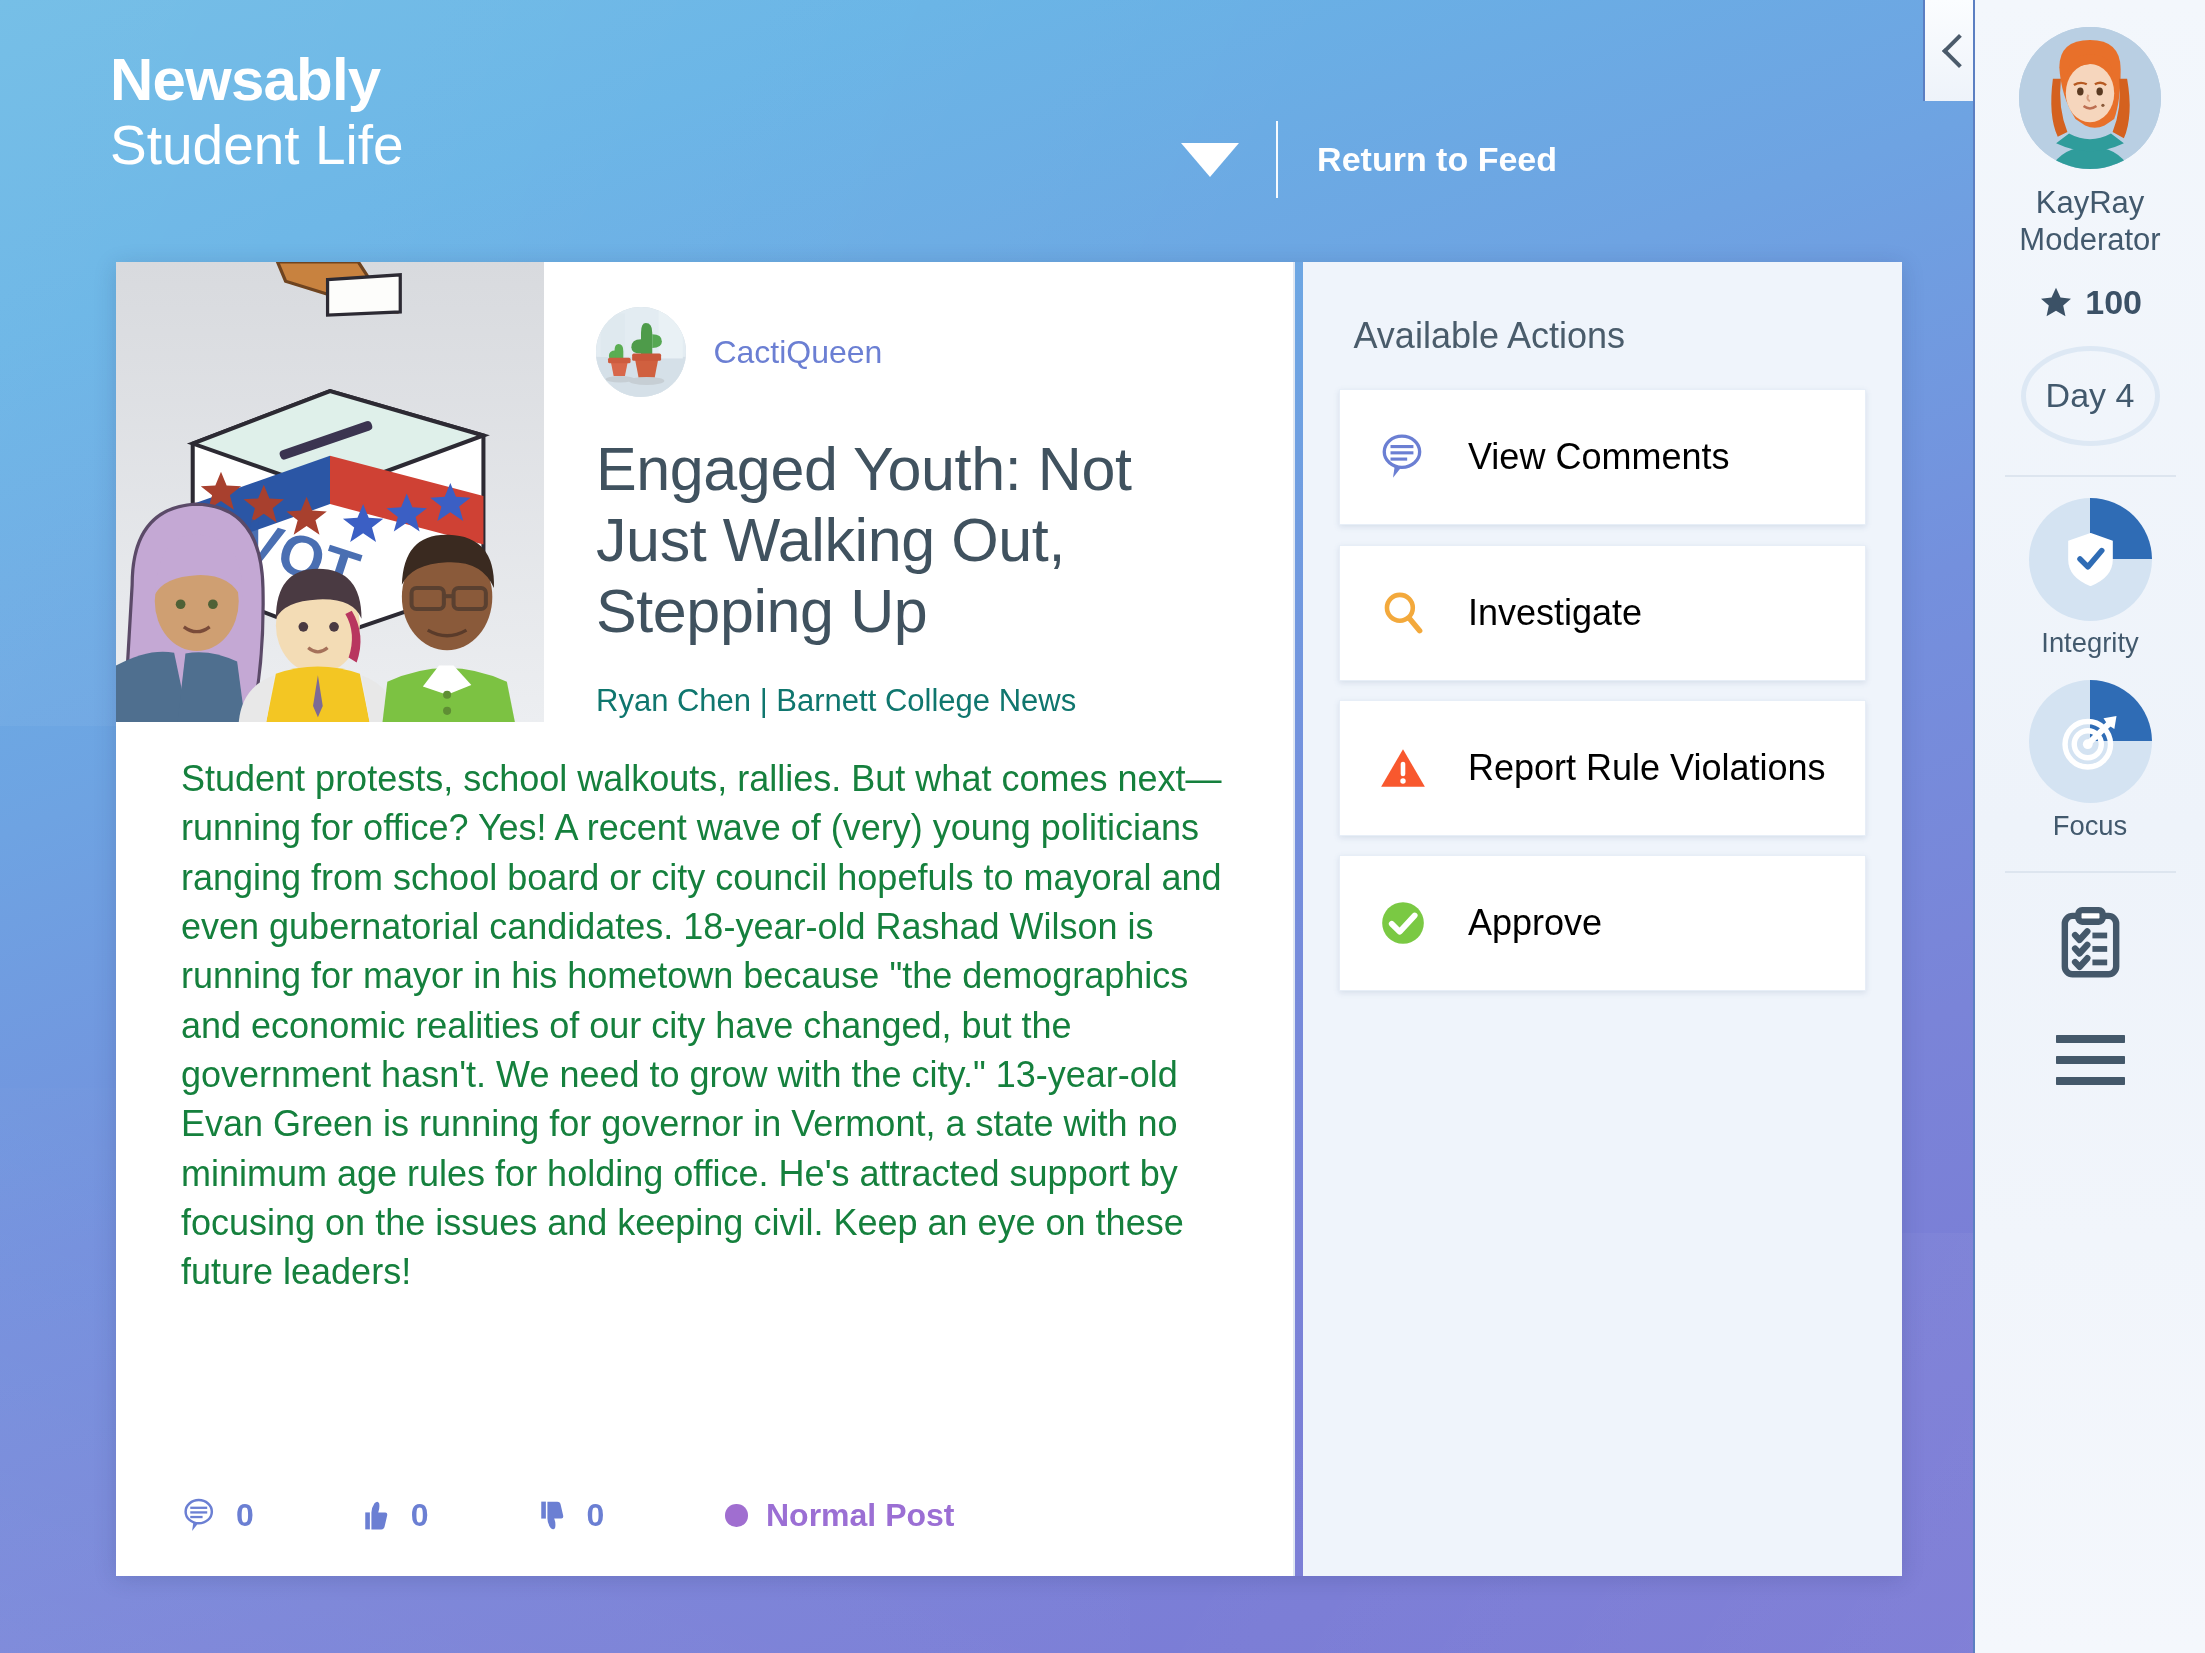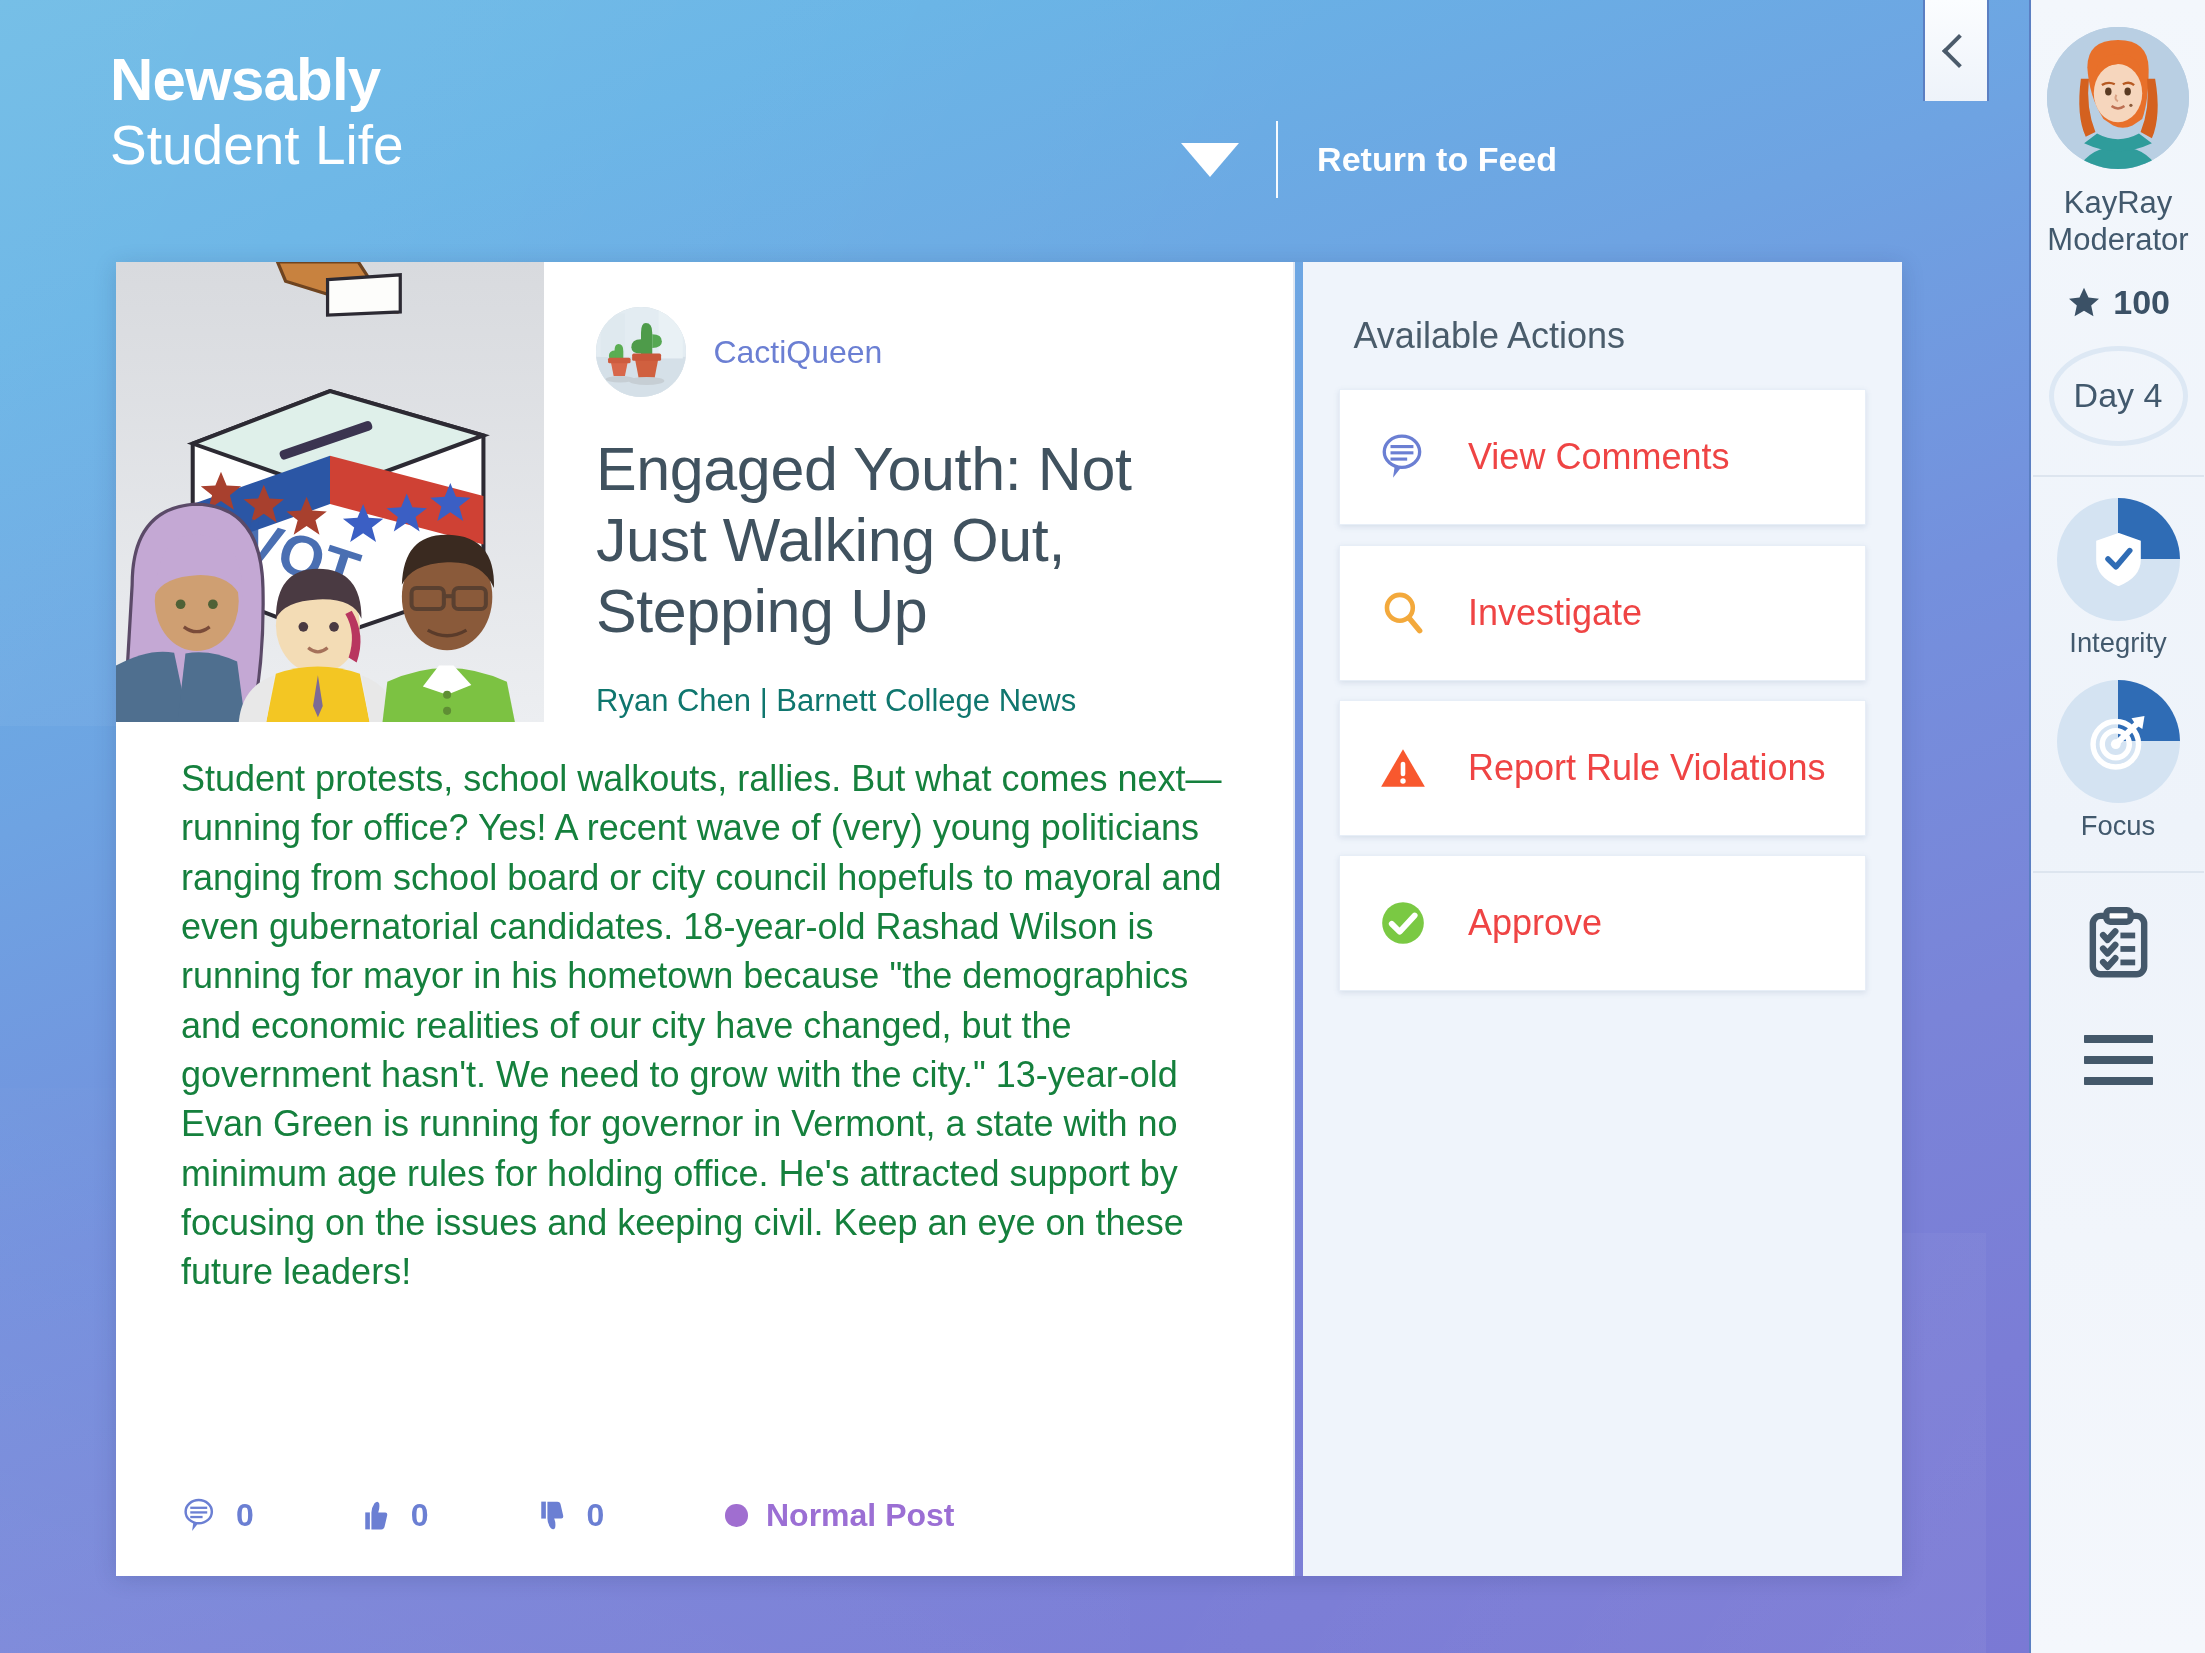--- a/index.html
+++ b/index.html
@@ -107,25 +107,25 @@
     flex: 1; background: #eff4fb; padding: 42px 36px 8px 36px; margin-left: 8px;
   }
   .actions-title { color: #4a5c6b; font-size: 36px; font-weight: 400; margin: 11.3px 0 32px 14.5px; }
   .action-card {
     background: #ffffff; height: 136px; margin-bottom: 19.4px;
     display: flex; align-items: center; padding-left: 36px; gap: 39px;
     box-shadow: 0 2.4px 5.7px rgba(90,110,150,.16);
     border: 0.8px solid #e7eef7; cursor: pointer;
   }
   .action-icon { width: 53px; height: 53px; flex: none; display:flex; align-items:center; justify-content:center; }
-  .action-label { color: #ef4444; font-size: 36px; font-weight: 400; }
+  .action-label { color: #000000; font-size: 36px; font-weight: 400; }
 
   
   .sidebar {
-    position: absolute; right: 0; top: 0; width: 176px; height: 1653px;
+    position: absolute; right: 0; top: 0; width: 232px; height: 1653px;
     background: linear-gradient(180deg, #f3f7fc 0%, #eef3fa 50%, #f4f7fc 100%);
     border-left: 2.4px solid #5b7fc2;
     display: flex; flex-direction: column; align-items: center;
   }
   .profile-avatar {
     width: 142px; height: 142px; border-radius: 50%; margin-top: 27.4px;
     overflow: hidden; background: #b9cfe3;
   }
   .profile-avatar svg { display:block; width:100%; height:100%; }
   .profile-name { margin-top: 16px; font-size: 31px; color: #42596d; line-height: 1.18; text-align: center; }

